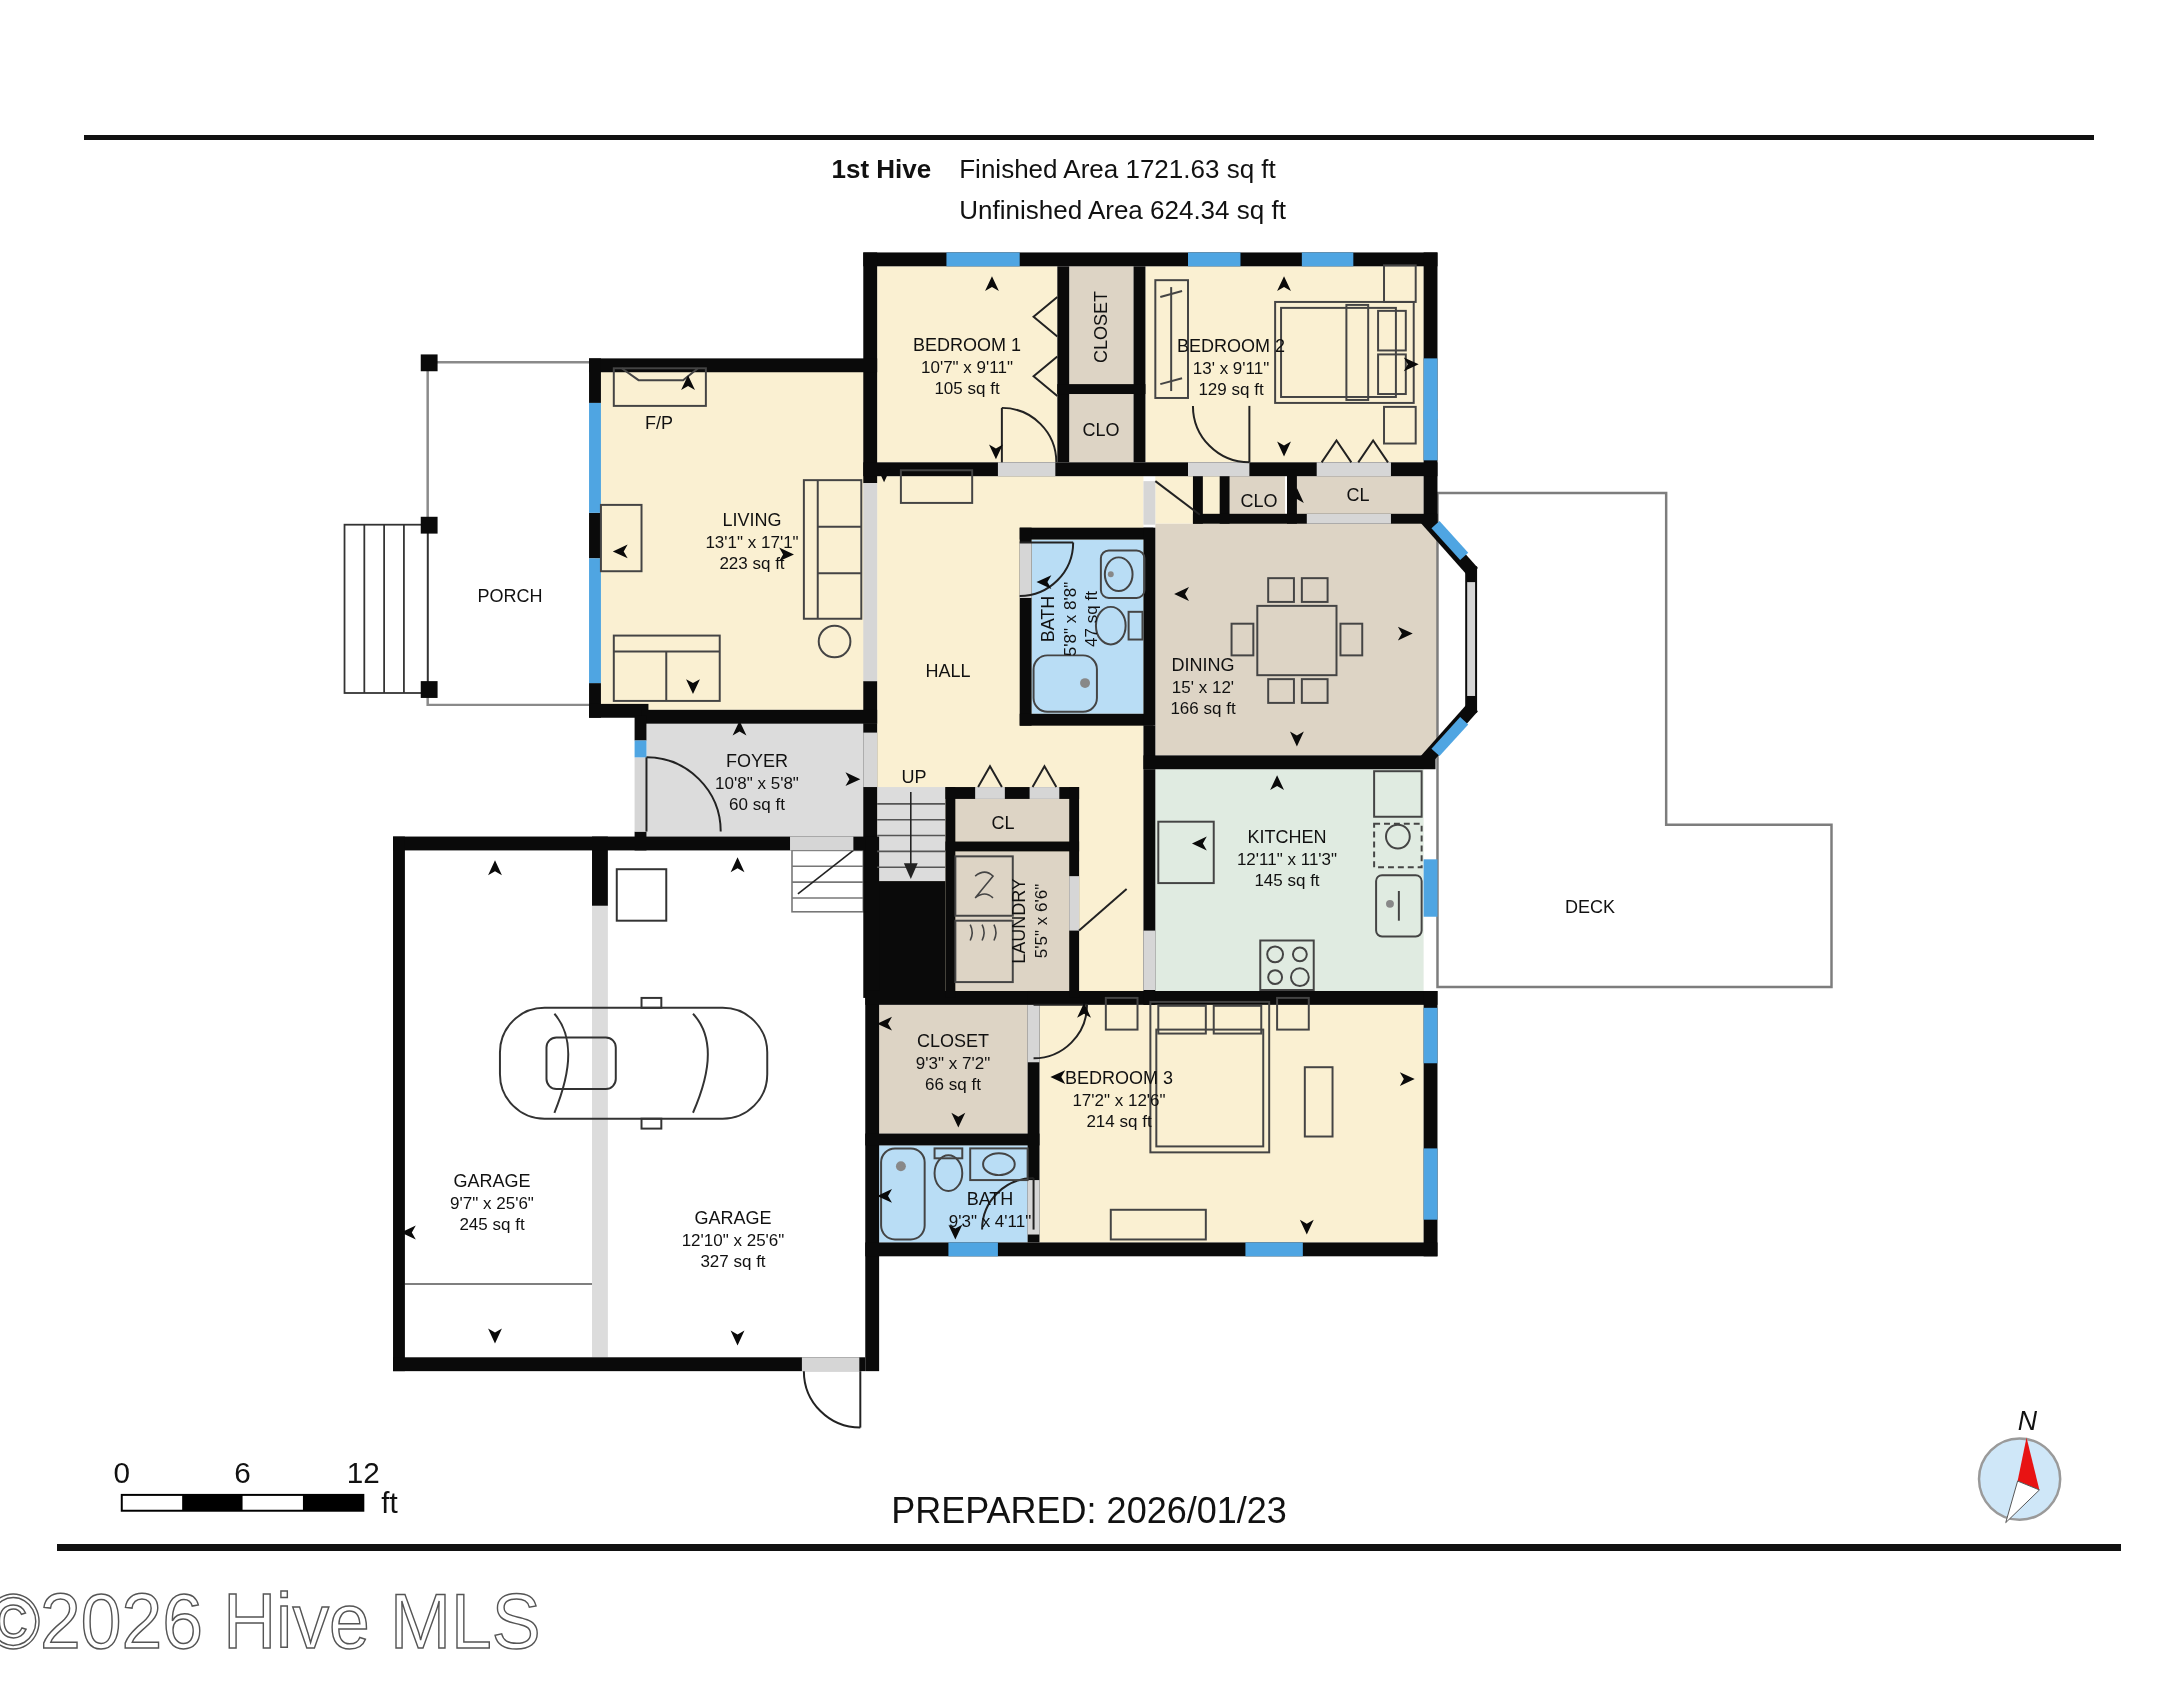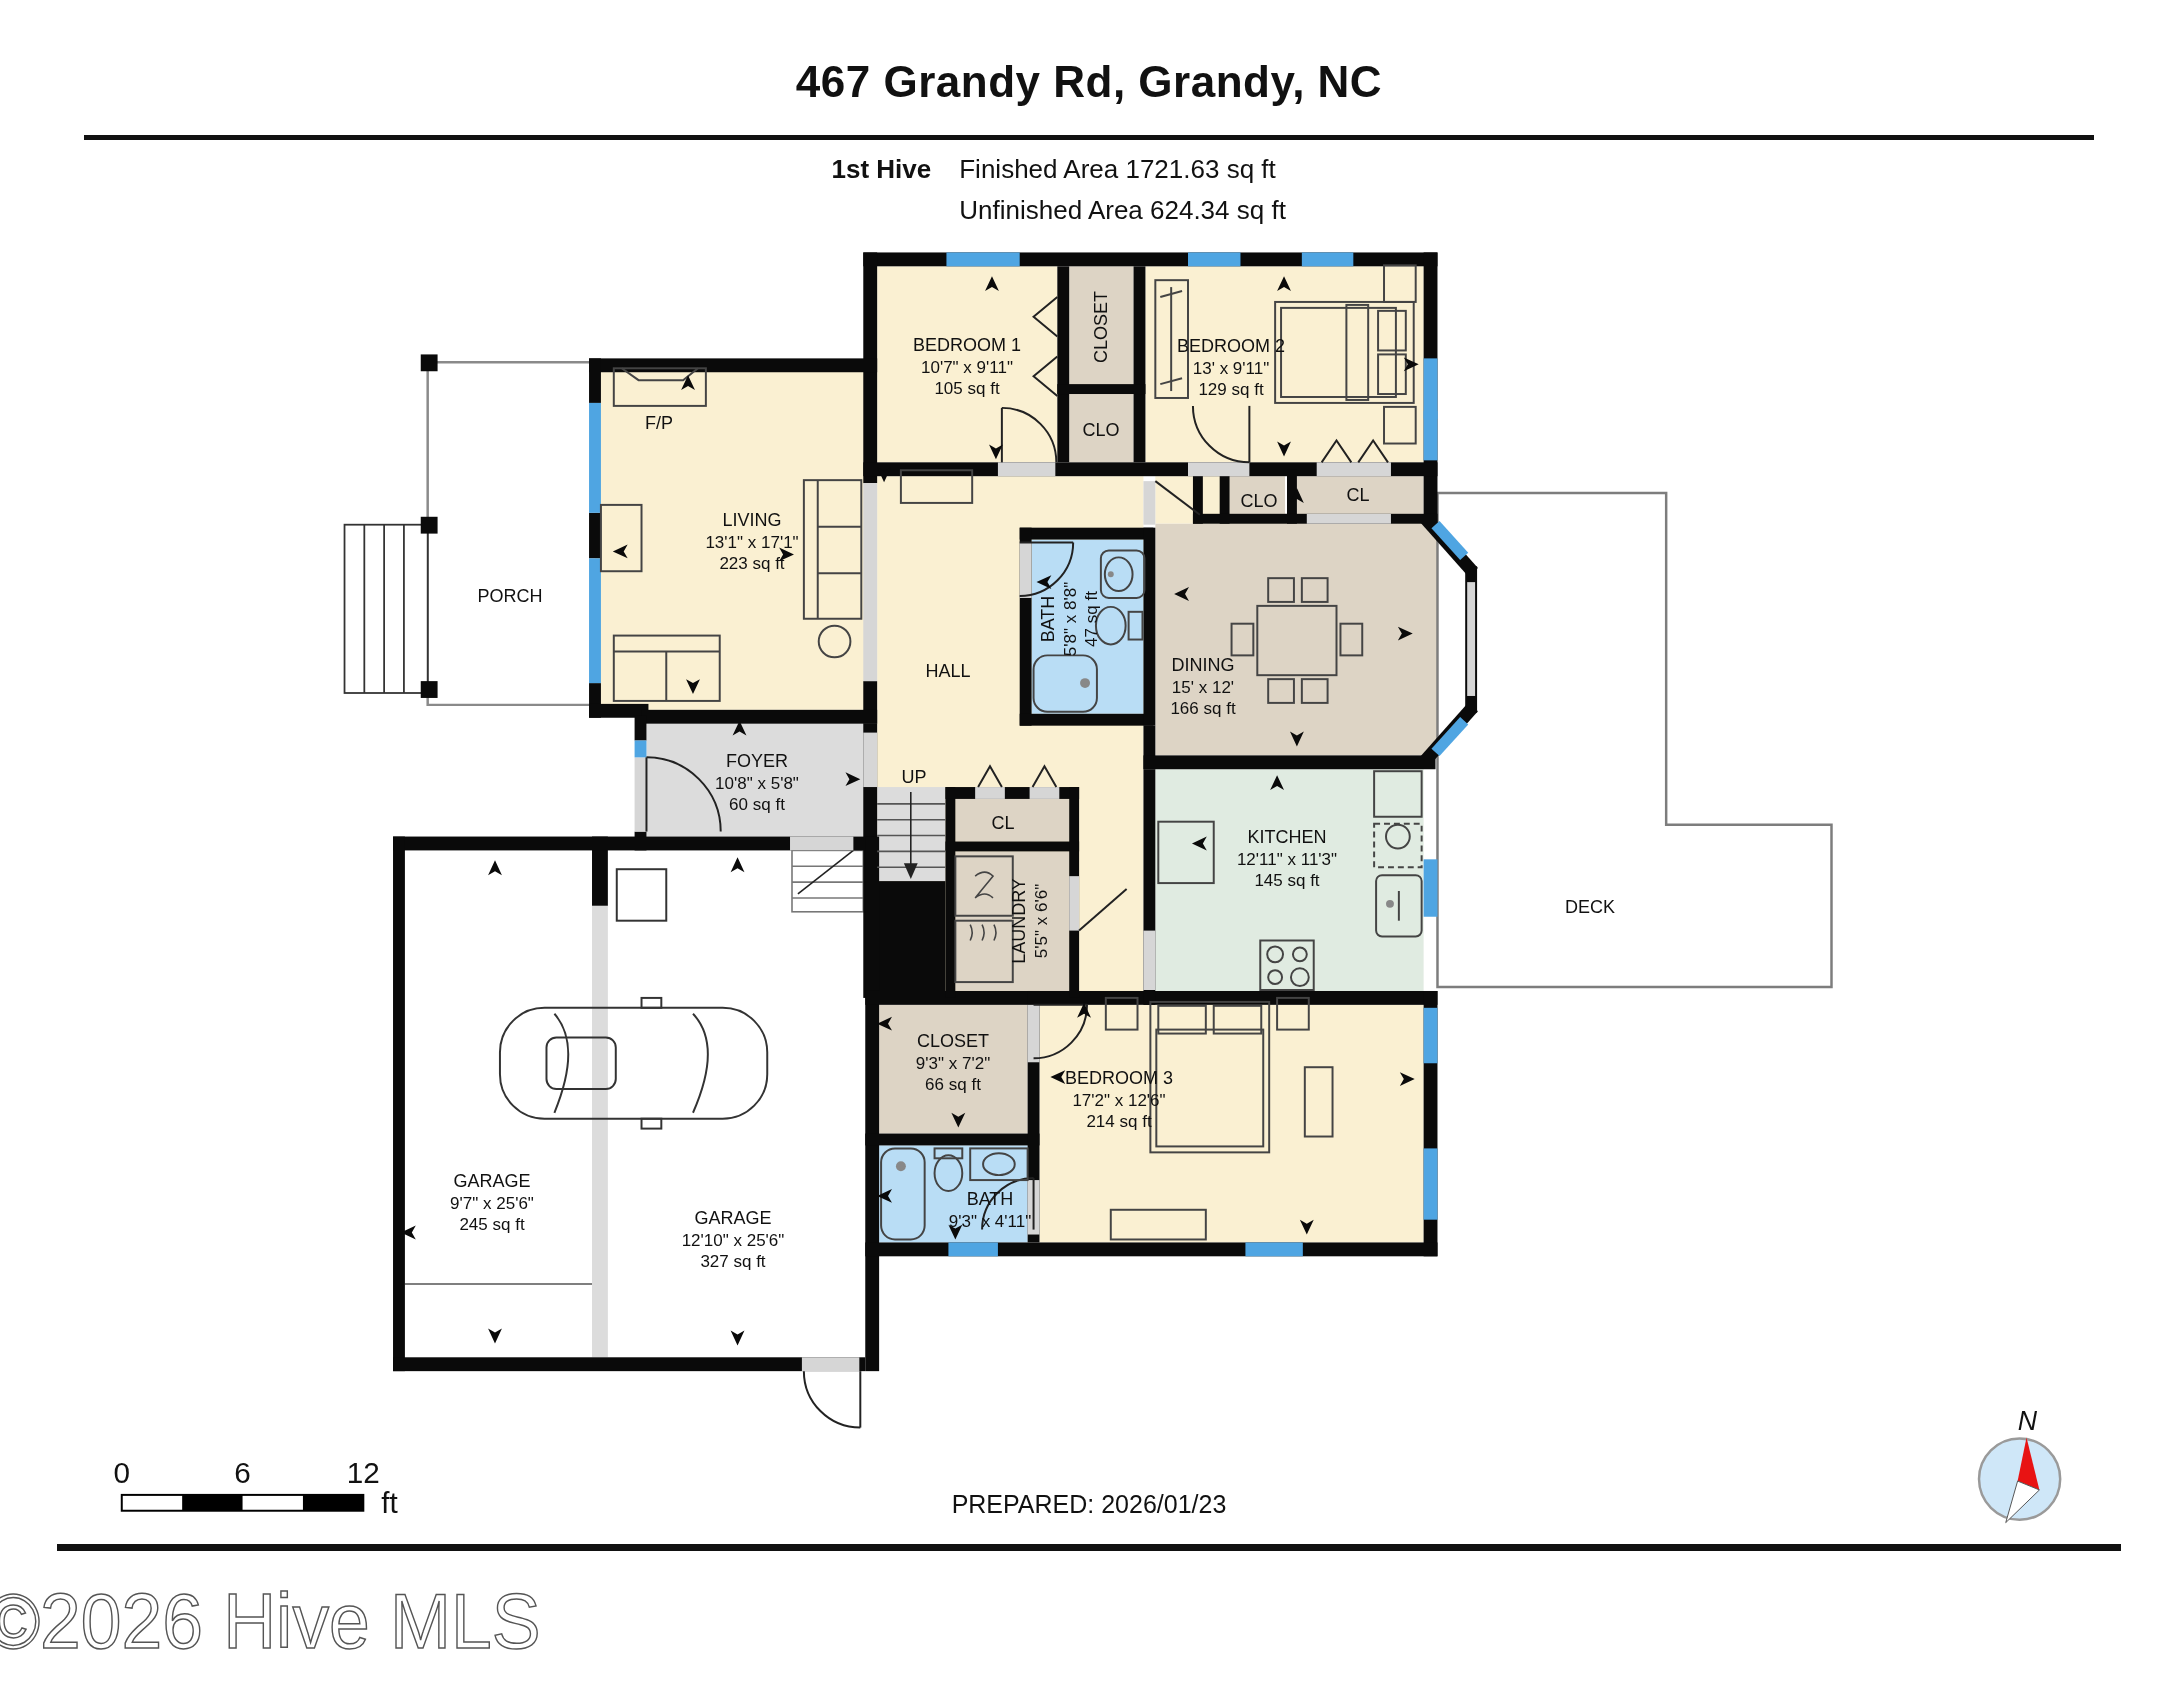--- a/index.html
+++ b/index.html
@@ -12,30 +12,29 @@
   .stats{position:absolute;left:0;top:154px;width:2178px;}
   .stats-inner{width:515px;margin:0 auto;display:flex;gap:28px;font-size:26px;}
   .floor-label{font-weight:bold;white-space:nowrap;}
   .stat-lines div{margin-bottom:10px;white-space:nowrap;}
   .rlabel{position:absolute;transform:translate(-50%,-50%);text-align:center;
           line-height:1.25;white-space:nowrap;font-size:17px;}
   .rlabel.rot{transform:translate(-50%,-50%) rotate(-90deg);}
   .rn{font-size:18px;}
   .rd,.ra{font-size:17px;}
   .single{font-size:18px;}
-  .prepared{position:absolute;left:0;top:1490px;width:2178px;text-align:center;font-size:25px;}
+  .prepared{position:absolute;left:0;top:1490px;width:2178px;text-align:center;font-size:36px;}
   .disclaimer{position:absolute;left:84px;top:1564px;font-size:24px;}
   .footer-rule{position:absolute;left:57px;top:1544px;width:2064px;height:7px;background:#111;}
 </style>
 </head>
 <body>
 
 <div id="canvas">
 
-  <div class="page-title">467 Grandy Rd, Grandy, NC</div>
   <div class="title-rule"></div>
   <div class="stats">
     <div class="stats-inner">
       <div class="floor-label">1st Hive</div>
       <div class="stat-lines">
         <div>Finished Area 1721.63 sq ft</div>
         <div>Unfinished Area 624.34 sq ft</div>
       </div>
     </div>
   </div>

